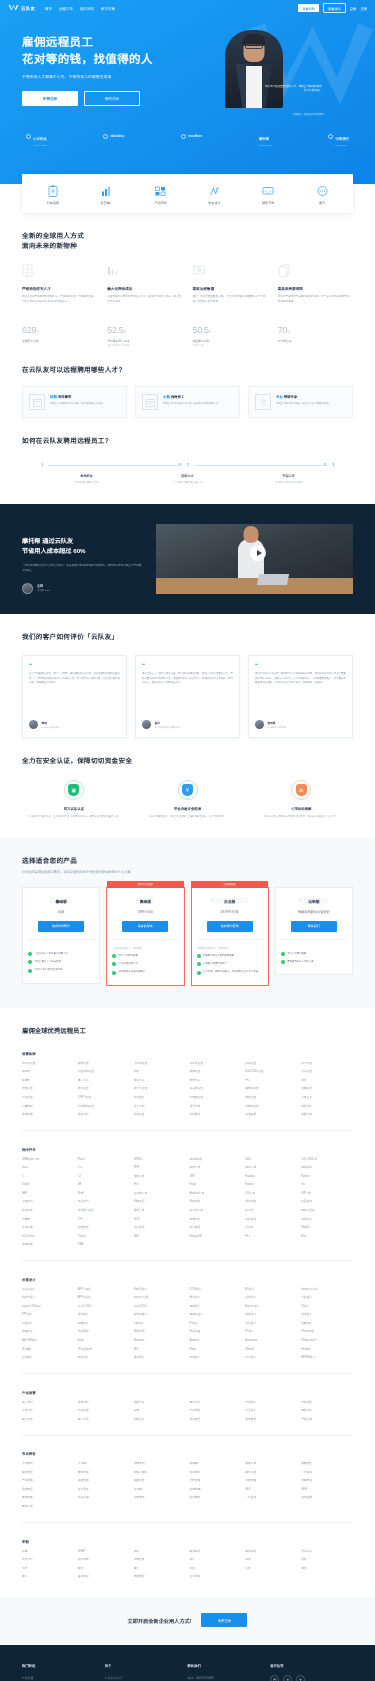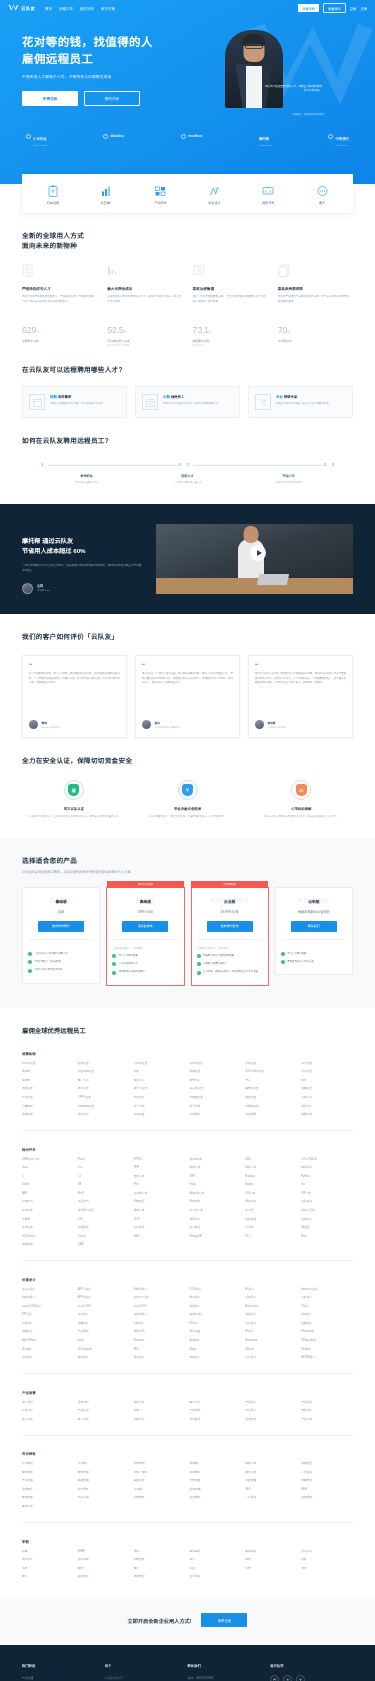--- a/index.html
+++ b/index.html
@@ -218,22 +218,22 @@
       <div class="topright">
         <button class="btn-wh">我要招聘</button>
         <button class="btn-gh">我要找活</button>
         <a href="#">登录</a>
         <a href="#">注册</a>
       </div>
     </div>
 
     <div class="hero-inner">
       <div class="hero-left">
+        <div class="hero-h1">雇佣远程员工</div>
         <div class="hero-h1">花对等的钱，找值得的人</div>
-        <div class="hero-h1">雇佣远程员工</div>
         <div class="hero-sub">不是所有人才都属于公司，不是所有工作都需在现场</div>
         <div class="hero-btns">
           <button class="hb1">免费注册</button>
           <button class="hb2">预约演示</button>
         </div>
       </div>
       <div class="hero-right">
         <div class="person">
           <div class="p-lapelL"></div>
           <div class="p-lapelR"></div>
@@ -383,21 +383,21 @@
         <span class="st-n">629</span><span class="st-u">万</span>
         <div class="st-l">注册职位总数</div>
         <div class="st-l2"></div>
       </div>
       <div class="st">
         <span class="st-n">52.5</span><span class="st-u">%</span>
         <div class="st-l">平均降低用人成本</div>
         <div class="st-l2">相比于同岗位本地雇佣</div>
       </div>
       <div class="st">
-        <span class="st-n">73.1</span><span class="st-u">%</span>
+        <span class="st-n">50.5</span><span class="st-u">%</span>
         <div class="st-l">完整履约比例</div>
         <div class="st-l2">按时交付率</div>
       </div>
       <div class="st">
         <span class="st-n">70</span><span class="st-u">%</span>
         <div class="st-l">工作通过率</div>
         <div class="st-l2"></div>
       </div>
     </div>
   </section>

